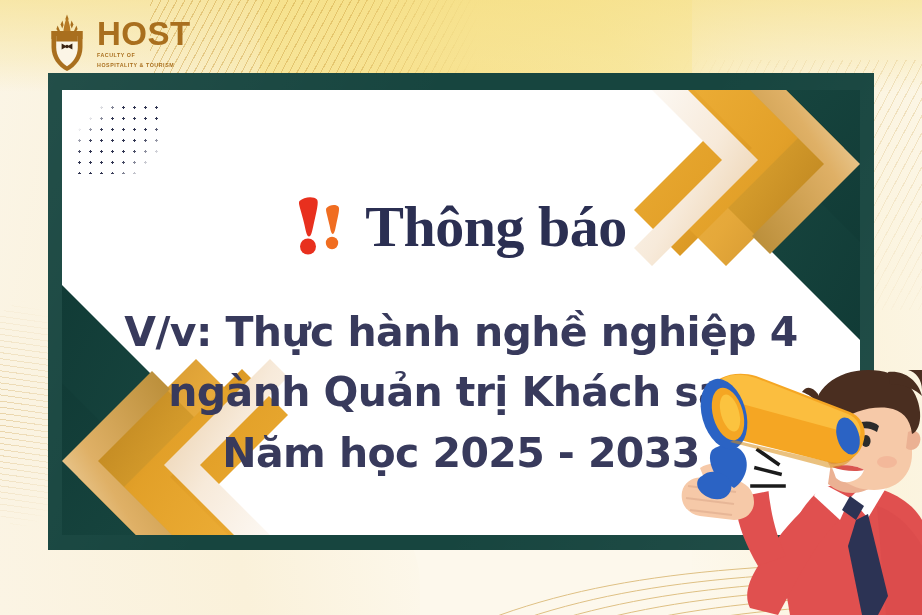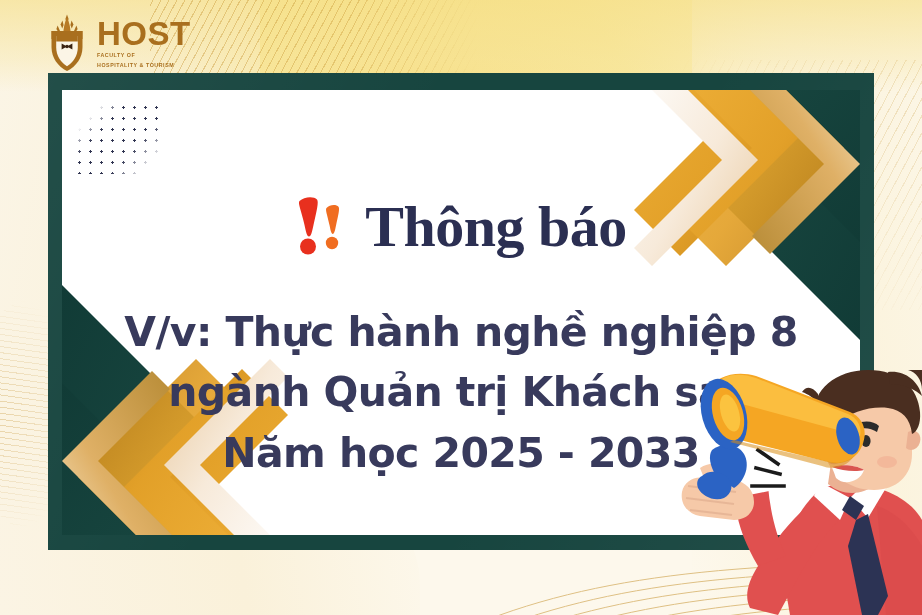--- a/index.html
+++ b/index.html
@@ -307,21 +307,21 @@
       <svg class="bangs" width="56" height="64" viewBox="0 0 56 64" fill="none" xmlns="http://www.w3.org/2000/svg" aria-hidden="true">
         <path d="M4.5 6 C 9 1.5 19 1 22 4.5 C 24 7 21.5 16 18.5 30 C 17 37 16 41.5 14 41.5 C 12 41.5 11 37 9.5 30 C 6.5 16 2.5 8 4.5 6 Z" fill="#E8301E"></path>
         <circle cx="13" cy="51.5" r="8" fill="#E8301E"></circle>
         <path d="M31.5 13 C 34.5 9.5 41.5 9.2 43.5 11.8 C 45 13.8 43.2 20.3 41 30.5 C 40 35.6 39.3 38.9 37.8 38.9 C 36.3 38.9 35.6 35.6 34.6 30.5 C 32.4 20.3 30 14.5 31.5 13 Z" fill="#F06D21"></path>
         <circle cx="37" cy="48" r="6.2" fill="#F06D21"></circle>
       </svg>
       <div class="headline">Thông báo</div>
     </div>
 
     <div class="body-text">
-      <span>V/v: Thực hành nghề nghiệp 8</span>
+      <span>V/v: Thực hành nghề nghiệp 4</span>
       <span>ngành Quản trị Khách sạn</span>
       <span>Năm học 2025 - 2033</span>
     </div>
 
     <svg class="corner-tr" viewBox="0 0 330 330" fill="none" xmlns="http://www.w3.org/2000/svg" aria-hidden="true">
       <defs>
         <linearGradient id="goldA" x1="0" y1="0" x2="1" y2="1">
           <stop offset="0%" stop-color="#EFB13A"></stop>
           <stop offset="55%" stop-color="#E3A129"></stop>
           <stop offset="100%" stop-color="#C07F17"></stop>

